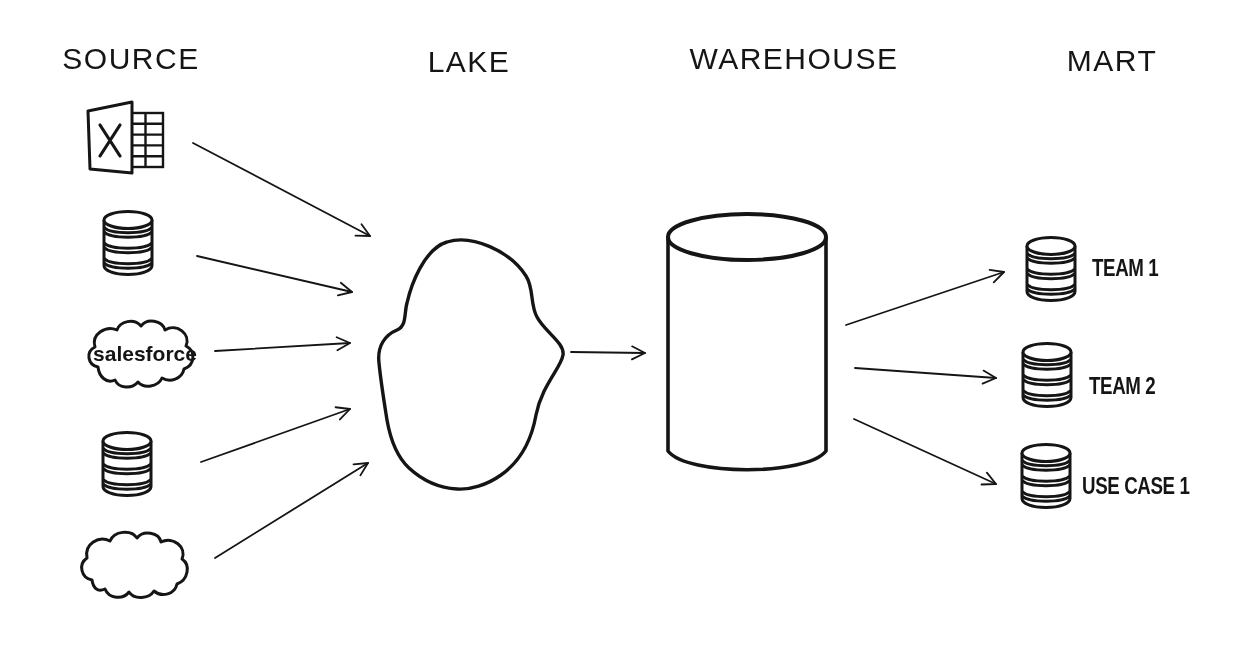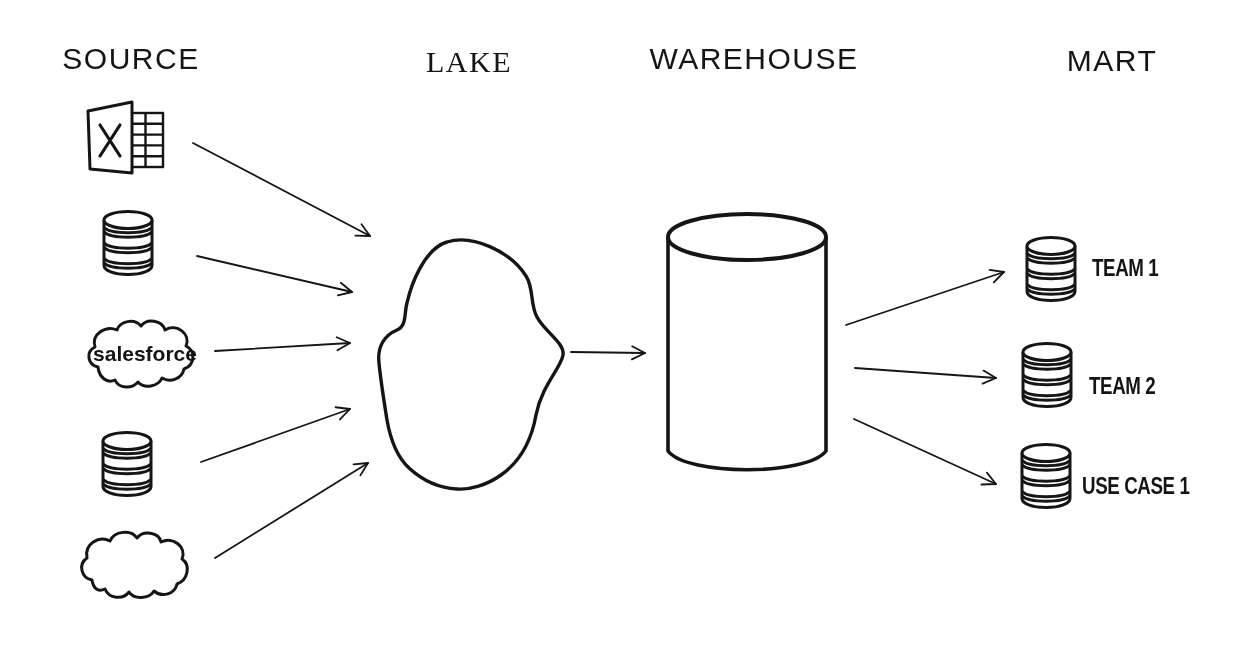--- a/index.html
+++ b/index.html
@@ -102,22 +102,22 @@
       <line x1="201" y1="462" x2="350" y2="409" marker-end="url(#ah)"></line>
       <line x1="215" y1="558" x2="368" y2="463" marker-end="url(#ah)"></line>
       <line x1="571" y1="352" x2="645" y2="353" marker-end="url(#ah)"></line>
       <line x1="846" y1="325" x2="1004" y2="272" marker-end="url(#ah)"></line>
       <line x1="855" y1="368" x2="996" y2="378" marker-end="url(#ah)"></line>
       <line x1="854" y1="419" x2="996" y2="484" marker-end="url(#ah)"></line>
     </g>
   </svg>
 
   <div class="lbl col-header" style="left:131px;top:44px;">SOURCE</div>
-  <div class="lbl col-header" style="left:469px;top:47px;font-family:Liberation Serif, serif;">LAKE</div>
-  <div class="lbl col-header" style="left:754px;top:44px;text-align:right;">WAREHOUSE</div>
+  <div class="lbl col-header" style="left:469px;top:47px;">LAKE</div>
+  <div class="lbl col-header" style="left:794px;top:44px;text-align:right;">WAREHOUSE</div>
   <div class="lbl col-header" style="left:1112px;top:46px;">MART</div>
 
   <div class="lbl cloud-word" style="left:141px;top:353px;">salesforce</div>
 
   <div class="lbl mart-label" style="left:1092px;top:256px;">TEAM 1</div>
   <div class="lbl mart-label" style="left:1089px;top:374px;">TEAM 2</div>
   <div class="lbl mart-label" style="left:1082px;top:474px;">USE CASE 1</div>
 
 </div>
 

